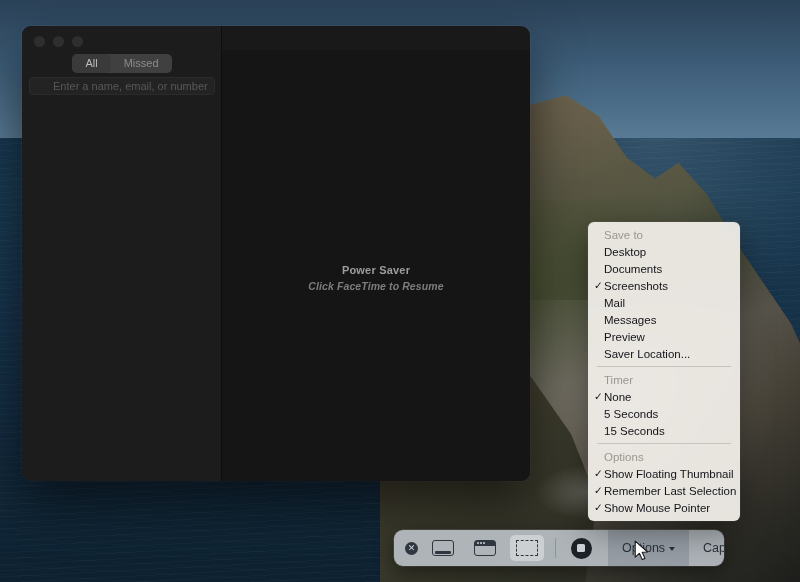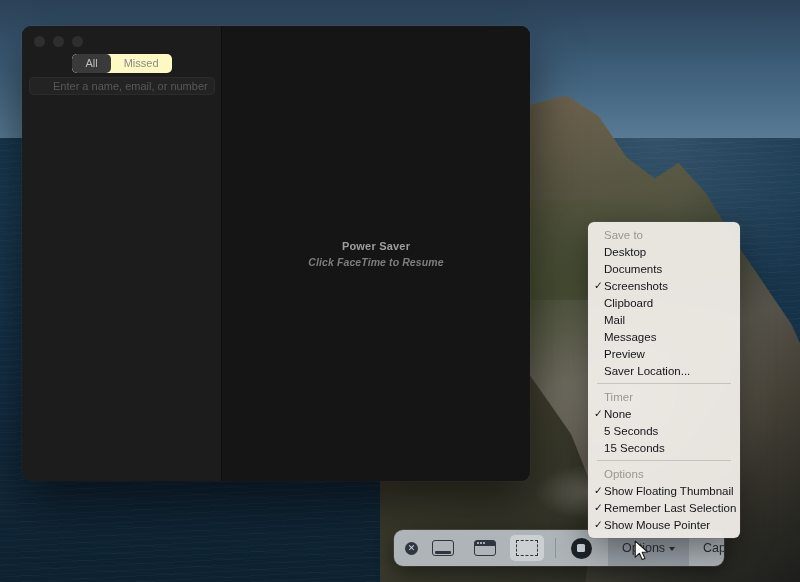--- a/index.html
+++ b/index.html
@@ -81,35 +81,35 @@
   }
   .ft-sidebar {
     width:200px; height:100%;
     background:#1c1c1c;
     border-right:1px solid #0e0e0e;
     position:relative;
   }
   .traffic { position:absolute; left:12px; top:10px; display:flex; gap:8px; }
   .tl { width:11px; height:11px; border-radius:50%; background:#2e2e2e; }
   .seg-wrap { position:absolute; left:0; top:28px; width:200px; display:flex; justify-content:center; }
-  .seg { display:flex; background:#fef9c3; border-radius:5px; padding:0; height:19px; overflow:hidden; }
+  .seg { display:flex; background:#404040; border-radius:5px; padding:0; height:19px; overflow:hidden; }
   .seg-btn {
     font-size:11px; color:#8b8b8b; padding:0 13px; height:19px; line-height:19px;
     border-radius:5px; cursor:default; white-space:nowrap;
   }
   .seg-btn.active { background:#3a3a3a; color:#bdbdbd; }
   .ft-search {
     position:absolute; left:7px; top:51px; width:186px; height:18px;
     background:#232323; border:1px solid #2b2b2b; border-radius:4px;
     font-size:11px; color:#585858; line-height:16px; padding:0 23px;
     overflow:hidden; white-space:nowrap;
   }
   .ft-main {
     flex:1; height:100%; background:#151515;
-    display:flex; flex-direction:column; align-items:center; justify-content:center;
+    display:flex; flex-direction:column; align-items:center; justify-content:center;margin-top:24px;
   }
   .ps-title { font-size:11px; font-weight:bold; color:#9d9d9d; letter-spacing:.2px; }
   .ps-sub { font-size:10.5px; font-weight:bold; color:#7d7d7d; margin-top:4px; letter-spacing:.1px;font-style:italic; }
 
   
   #sc-toolbar {
     position:absolute; left:394px; top:530px; width:330px; height:36px;
     background:rgba(205,212,220,0.80);
     backdrop-filter:blur(16px);
     border-radius:9px;
@@ -259,24 +259,20 @@
   <div class="mi">
     <span class="chk"></span>
     <span class="lbl">Documents</span>
   </div>
   <div class="mi">
     <span class="chk">✓</span>
     <span class="lbl">Screenshots</span>
   </div>
   <div class="mi">
     <span class="chk"></span>
-    <span class="lbl">Clipboard</span>
-  </div>
-  <div class="mi">
-    <span class="chk"></span>
     <span class="lbl">Mail</span>
   </div>
   <div class="mi">
     <span class="chk"></span>
     <span class="lbl">Messages</span>
   </div>
   <div class="mi">
     <span class="chk"></span>
     <span class="lbl">Preview</span>
   </div>

